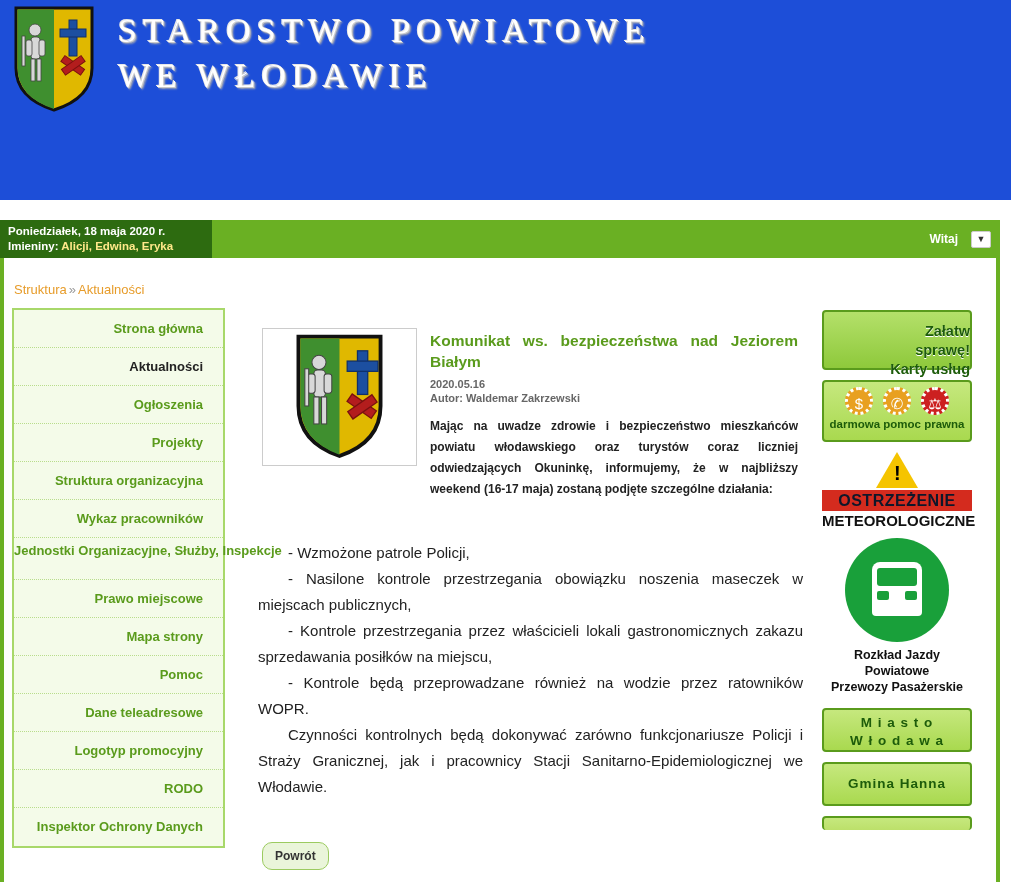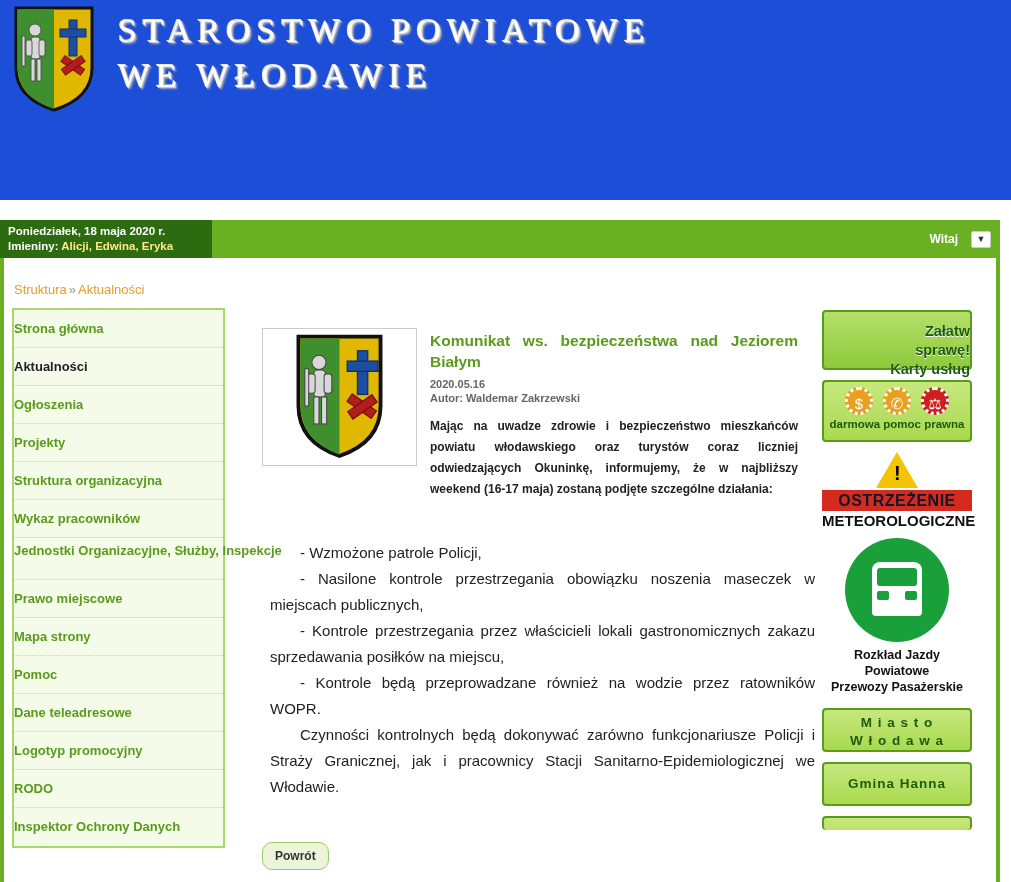--- a/index.html
+++ b/index.html
@@ -109,21 +109,22 @@
   .menu {
     position: absolute;
     left: 12px; top: 308px;
     width: 213px;
     border: 2px solid #a8d86a;
     background: #f4fbe9;
   }
   .menu-item {
     height: 38px;
     line-height: 38px;
-    padding-right: 12px;
+    text-align: right;
+    padding-right: 20px;
     font-size: 13px;
     font-weight: bold;
     color: #5a9b1c;
     border-bottom: 1px dotted #b9dd8c;
     cursor: pointer;
     white-space: nowrap;
   }
   .menu-item.two-line {
     height: 42px;
     line-height: 19px;
@@ -172,21 +173,21 @@
   .art-lead {
     margin-top: 12px;
     font-size: 12px;
     font-weight: bold;
     color: #222222;
     line-height: 21px;
     text-align: justify;
   }
   .art-body {
     position: absolute;
-    left: 20px; top: 220px;
+    left: 8px; top: 220px;
     width: 545px;
     font-size: 15px;
     color: #222222;
     line-height: 26px;
     text-align: justify;
   }
   .art-body p { margin: 0; text-indent: 30px; }
   .btn-powrot {
     position: absolute;
     left: 12px; top: 522px;

